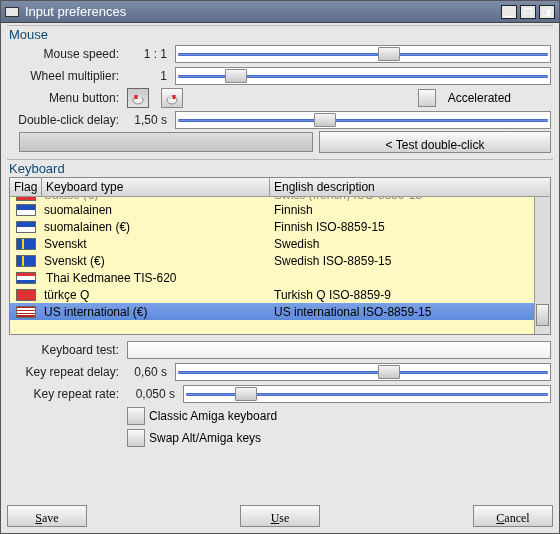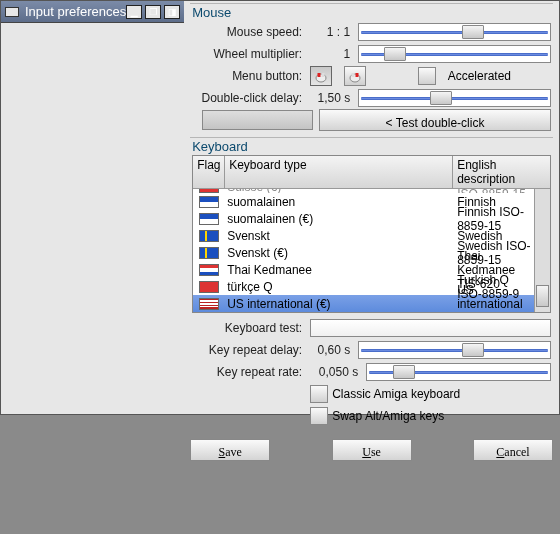--- a/index.html
+++ b/index.html
@@ -6,25 +6,25 @@
   body {
     font-family: Arial, Helvetica, sans-serif;
     font-size: 12px;
     background: #8a8a8a;
     width: 560px;
     height: 534px;
     overflow: hidden;
   }
   .window {
     width: 560px;
-    height: 415px;
+    height: 534px;
     background: #e7e7e7;
     border: 1px solid #555;
     display: flex;
-    flex-direction: row;
+    flex-direction: column;
   }
   .titlebar {
     background: linear-gradient(to bottom, #7b8ba8, #5d6d8a);
     color: #fff;
     height: 22px;
     display: flex;
     align-items: center;
     padding: 0 4px;
     border-bottom: 1px solid #444;
   }
@@ -129,21 +129,21 @@
     height: 22px;
     border: 1px solid #888;
     background: linear-gradient(to bottom, #fafafa, #d4d4d4);
     display: flex; align-items: flex-end; justify-content: center;
     padding: 0 10px;
   }
   .btn u { text-decoration: underline; }
   
   .kb-table {
     border: 1px solid #888;
-    background: #ffffff;
+    background: #fef9c3;
     display: flex;
     flex-direction: column;
     height: 158px;
     margin-bottom: 4px;
   }
   .kb-header {
     display: flex;
     background: linear-gradient(to bottom, #eee, #ccc);
     border-bottom: 1px solid #999;
   }
@@ -323,21 +323,20 @@
                 <div class="col-flag">
                   <div class="flag" style="background:linear-gradient(to right,#1b4fbf 30%,#ffd400 30%,#ffd400 40%,#1b4fbf 40%)"></div>
                 </div>
                 <div class="col-type">Svenskt (€)</div>
                 <div class="col-desc">Swedish ISO-8859-15</div>
               </div>
               <div class="kb-row">
                 <div class="col-flag">
                   <div class="flag" style="background:linear-gradient(to bottom,#d33 33%,#fff 33%,#fff 66%,#1b4fbf 66%)"></div>
                 </div>
-                <div class="col-type">Thai Kedmanee</div>
                 <div class="col-desc">Thai Kedmanee TIS-620</div>
               </div>
               <div class="kb-row">
                 <div class="col-flag">
                   <div class="flag" style="background:#d33"></div>
                 </div>
                 <div class="col-type">türkçe Q</div>
                 <div class="col-desc">Turkish Q ISO-8859-9</div>
               </div>
               <div class="kb-row sel">

